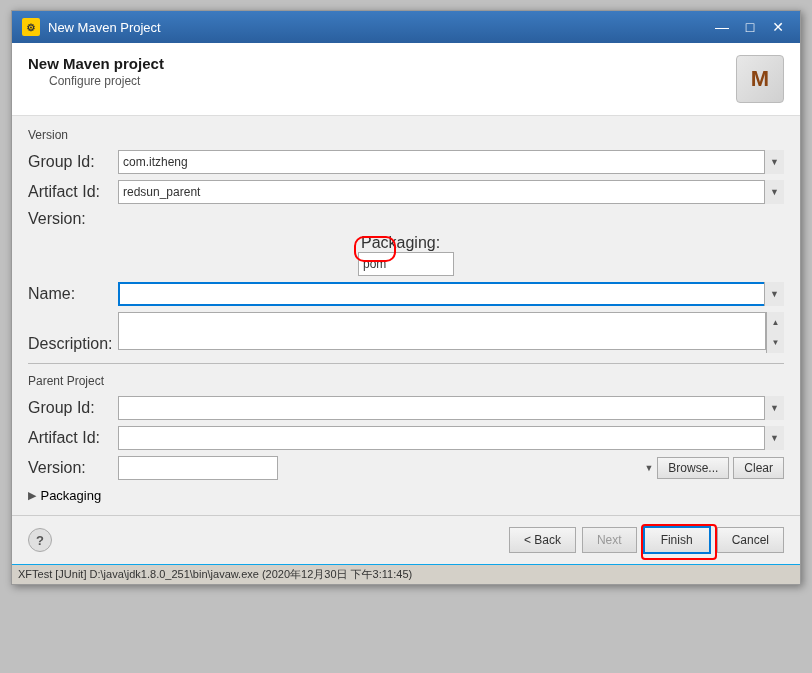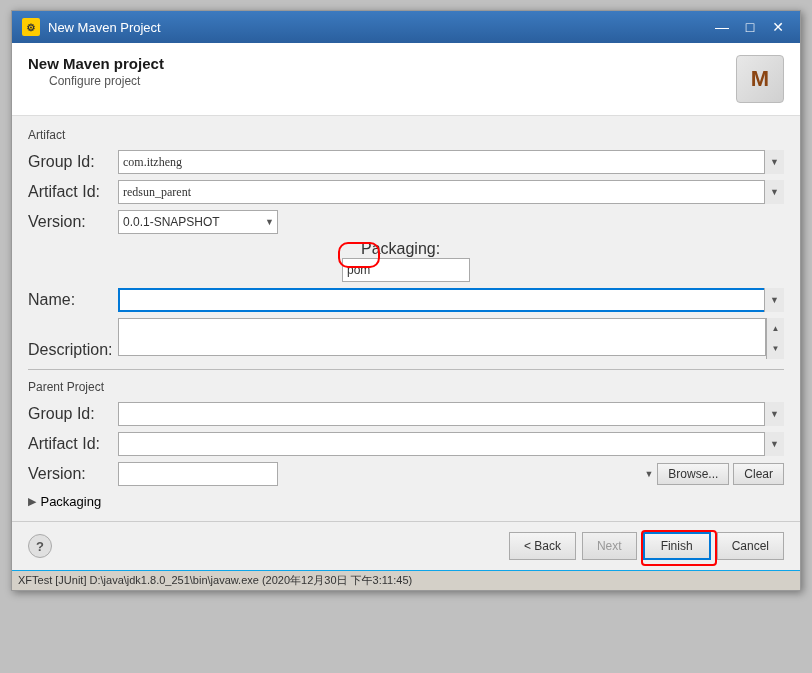--- a/index.html
+++ b/index.html
@@ -195,21 +195,20 @@
     }
 
     .input-with-arrow input {
       flex: 1;
       height: 24px;
       padding: 2px 24px 2px 4px;
       border: 1px solid #aaa;
       background: white;
       font-size: 12px;
       color: #333;
-      font-family: Liberation Serif, serif;
     }
 
     .input-with-arrow .arrow-btn {
       position: absolute;
       right: 0;
       top: 0;
       width: 20px;
       height: 100%;
       border: none;
       border-left: 1px solid #aaa;
@@ -318,20 +317,21 @@
     }
 
     .footer-left {
       display: flex;
       align-items: center;
     }
 
     .footer-right {
       display: flex;
       gap: 6px;
+      align-items: center;
     }
 
     .help-btn {
       width: 24px;
       height: 24px;
       border-radius: 50%;
       border: 1px solid #aaa;
       background: #e0e0e0;
       cursor: pointer;
       font-size: 13px;
@@ -433,51 +433,46 @@
       <h2>New Maven project</h2>
       <p>Configure project</p>
     </div>
     <div class="maven-icon">
       <span>M</span>
     </div>
   </div>
 
   <div class="dialog-body">
 
-    <div class="section-title">Artifact</div>
+    <div class="section-title">Version</div>
 
     <div class="form-group">
       <label class="form-label">Group Id:</label>
       <div class="input-with-arrow">
         <input type="text" class="form-input" value="com.itzheng" style="">
         <button class="arrow-btn">▼</button>
       </div>
     </div>
 
     <div class="form-group">
       <label class="form-label">Artifact Id:</label>
       <div class="input-with-arrow">
         <input type="text" class="form-input" value="redsun_parent" style="">
         <button class="arrow-btn">▼</button>
       </div>
     </div>
 
     <div class="form-group">
       <label class="form-label">Version:</label>
-      <div class="select-wrapper">
-        <select class="styled form-select" style="width:160px;">
-          <option>0.0.1-SNAPSHOT</option>
-        </select>
-      </div>
     </div>
 
     <div class="form-group packaging-row">
       <label class="form-label">Packaging:</label>
       <div class="pom-circled select-wrapper">
-        <select class="styled form-select" style="width:128px;">
+        <select class="styled form-select" style="width:96px;">
           <option>pom</option>
           <option>jar</option>
           <option>war</option>
         </select>
       </div>
     </div>
 
     <div class="form-group">
       <label class="form-label">Name:</label>
       <div class="input-with-arrow">

